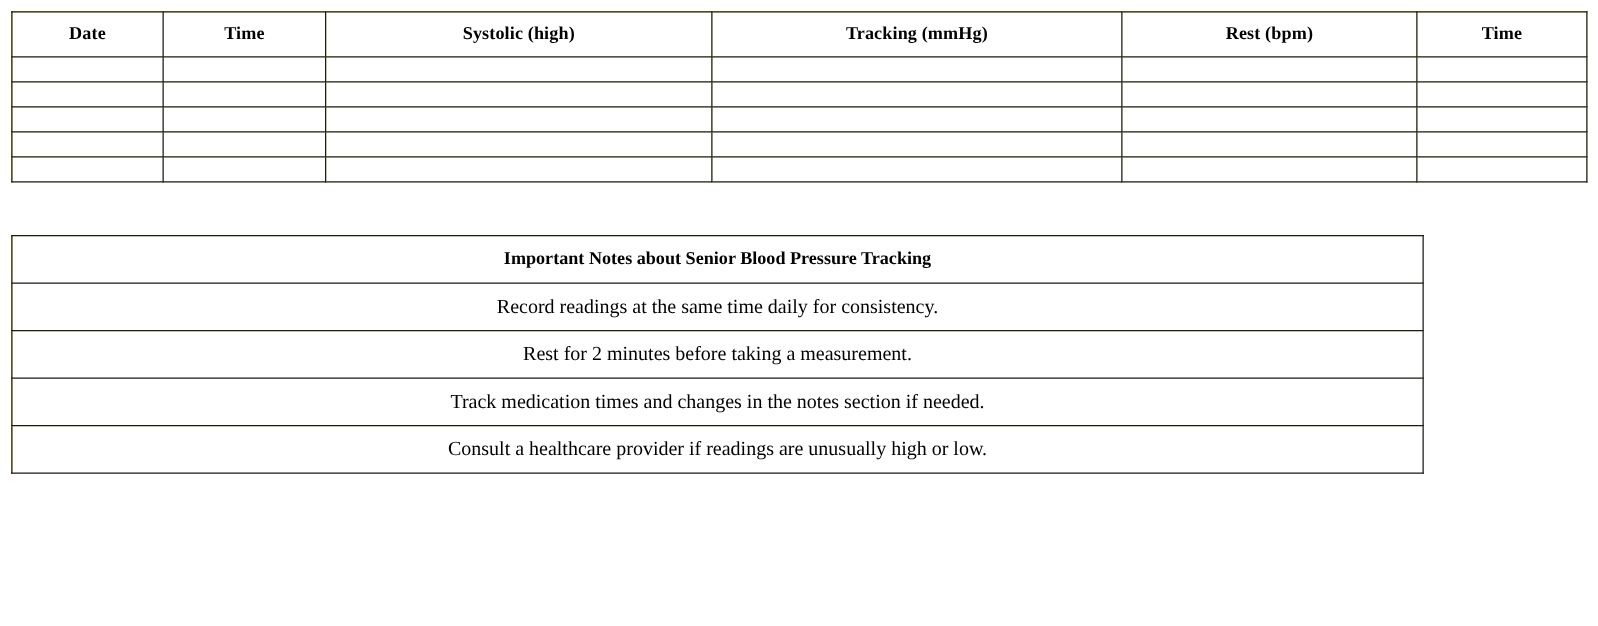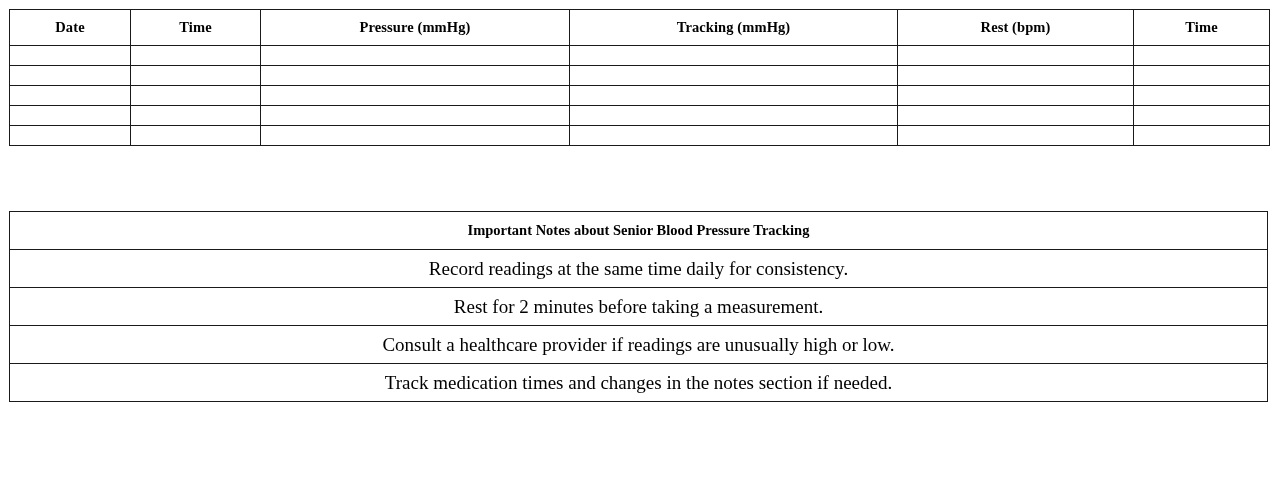--- a/index.html
+++ b/index.html
@@ -66,29 +66,28 @@
   .col-systolic  { width: 309px; }
   .col-diastolic { width: 328px; }
   .col-pulse     { width: 236px; }
   .col-notes     { width: 136px; }
 
   
   .notes-wrap {
     position: absolute;
     left: 9px;
     top: 188px;
-    width: 1259px;
-    margin-top: 23px;
+    width: 1130px;
   }
 
   .notestable td {
     height: 37px;
     text-align: center;
     vertical-align: middle;
-    font-size: 19px;
+    font-size: 16px;
     line-height: 1.25;
   }
 
   .notestable td.title-cell {
     font-weight: bold;
     font-size: 14.5px;
   }
 </style>
 </head>
 <body>
@@ -102,21 +101,21 @@
         <col class="col-time">
         <col class="col-systolic">
         <col class="col-diastolic">
         <col class="col-pulse">
         <col class="col-notes">
       </colgroup>
       <thead>
         <tr>
           <th>Date</th>
           <th>Time</th>
-          <th>Pressure (mmHg)</th>
+          <th>Systolic (high)</th>
           <th>Tracking (mmHg)</th>
           <th>Rest (bpm)</th>
           <th>Time</th>
         </tr>
       </thead>
       <tbody>
         <tr>
           <td></td>
           <td></td>
           <td></td>
@@ -166,22 +165,22 @@
         <tr>
           <td class="title-cell">Important Notes about Senior Blood Pressure Tracking</td>
         </tr>
         <tr>
           <td>Record readings at the same time daily for consistency.</td>
         </tr>
         <tr>
           <td>Rest for 2 minutes before taking a measurement.</td>
         </tr>
         <tr>
-          <td>Consult a healthcare provider if readings are unusually high or low.</td>
+          <td>Track medication times and changes in the notes section if needed.</td>
         </tr>
         <tr>
-          <td>Track medication times and changes in the notes section if needed.</td>
+          <td>Consult a healthcare provider if readings are unusually high or low.</td>
         </tr>
       </tbody>
     </table>
   </div>
 
 </div>
 
 </body></html>

